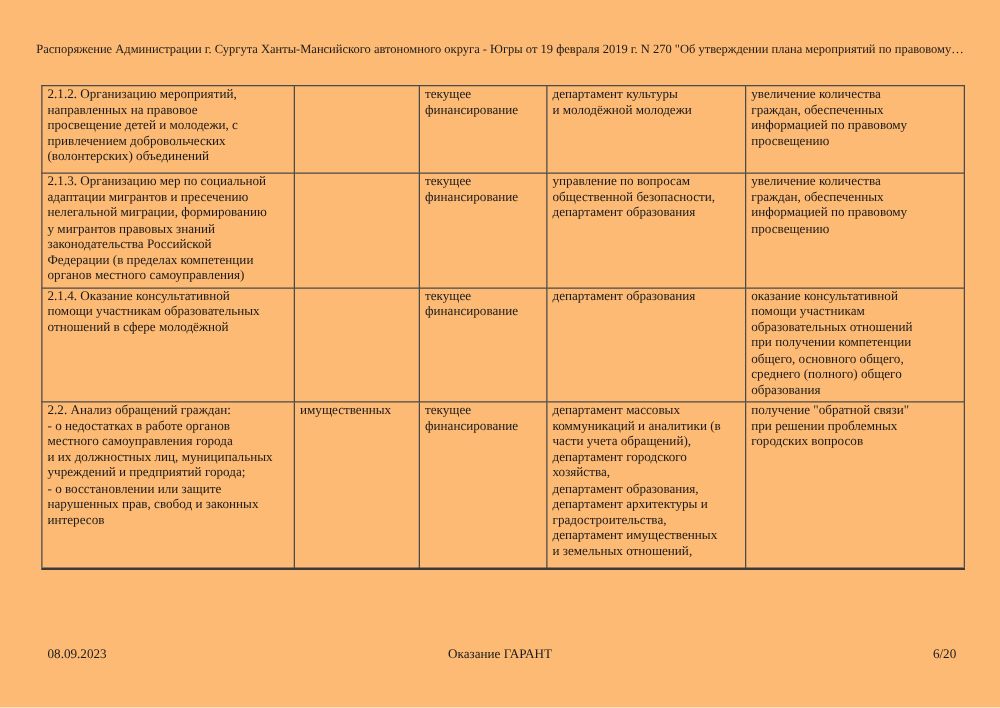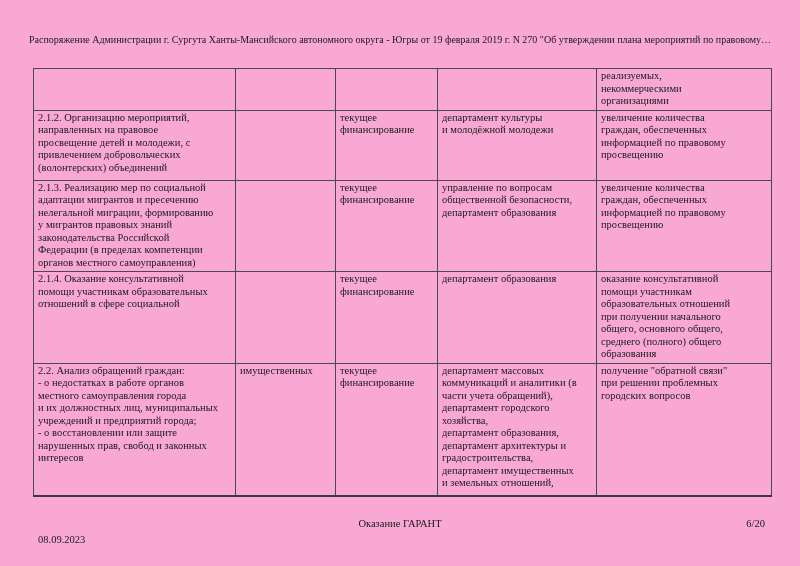--- a/index.html
+++ b/index.html
@@ -9,21 +9,21 @@
     width: 800px;
     height: 566px;
     overflow: hidden;
     font-family: "Liberation Serif", "DejaVu Serif", serif;
     color: #1a1a1a;
   }
   .page {
     position: relative;
     width: 800px;
     height: 566px;
-    background: #f9a8d4;
+    background: #fdba74;
   }
   .doc-header {
     position: absolute;
     top: 34px;
     left: 0;
     width: 100%;
     text-align: center;
     font-size: 10px;
     line-height: 12px;
     white-space: nowrap;
@@ -55,21 +55,20 @@
     top: 517px;
     left: 0;
     width: 100%;
     font-size: 10.5px;
     line-height: 13px;
   }
   .footer-date {
     position: absolute;
     left: 38px;
     top: 0;
-    margin-top: 16px;
   }
   .footer-system {
     display: block;
     width: 100%;
     text-align: center;
   }
   .footer-page {
     position: absolute;
     right: 35px;
     top: 0;
@@ -85,76 +84,67 @@
 
   <table class="doc-table">
     <colgroup>
       <col style="width:202px">
       <col style="width:100px">
       <col style="width:102px">
       <col style="width:159px">
       <col style="width:175px">
     </colgroup>
     <tbody>
-      <tr style="height:39px">
-        <td></td>
-        <td class="center"></td>
-        <td class="center"></td>
-        <td></td>
-        <td>реализуемых,
-некоммерческими
-организациями</td>
-      </tr>
       <tr style="height:70px">
         <td>2.1.2. Организацию мероприятий,
 направленных на правовое
 просвещение детей и молодежи, с
 привлечением добровольческих
 (волонтерских) объединений</td>
         <td class="center"></td>
         <td class="center">текущее
 финансирование</td>
         <td>департамент культуры
 и молодёжной молодежи</td>
         <td>увеличение количества
 граждан, обеспеченных
 информацией по правовому
 просвещению</td>
       </tr>
       <tr style="height:91px">
-        <td>2.1.3. Реализацию мер по социальной
+        <td>2.1.3. Организацию мер по социальной
 адаптации мигрантов и пресечению
 нелегальной миграции, формированию
 у мигрантов правовых знаний
 законодательства Российской
 Федерации (в пределах компетенции
 органов местного самоуправления)</td>
         <td class="center"></td>
         <td class="center">текущее
 финансирование</td>
         <td>управление по вопросам
 общественной безопасности,
 департамент образования</td>
         <td>увеличение количества
 граждан, обеспеченных
 информацией по правовому
 просвещению</td>
       </tr>
       <tr style="height:89px">
         <td>2.1.4. Оказание консультативной
 помощи участникам образовательных
-отношений в сфере социальной</td>
+отношений в сфере молодёжной</td>
         <td class="center"></td>
         <td class="center">текущее
 финансирование</td>
         <td>департамент образования</td>
         <td>оказание консультативной
 помощи участникам
 образовательных отношений
-при получении начального
+при получении компетенции
 общего, основного общего,
 среднего (полного) общего
 образования</td>
       </tr>
       <tr style="height:133px">
         <td>2.2. Анализ обращений граждан:
 - о недостатках в работе органов
 местного самоуправления города
 и их должностных лиц, муниципальных
 учреждений и предприятий города;

